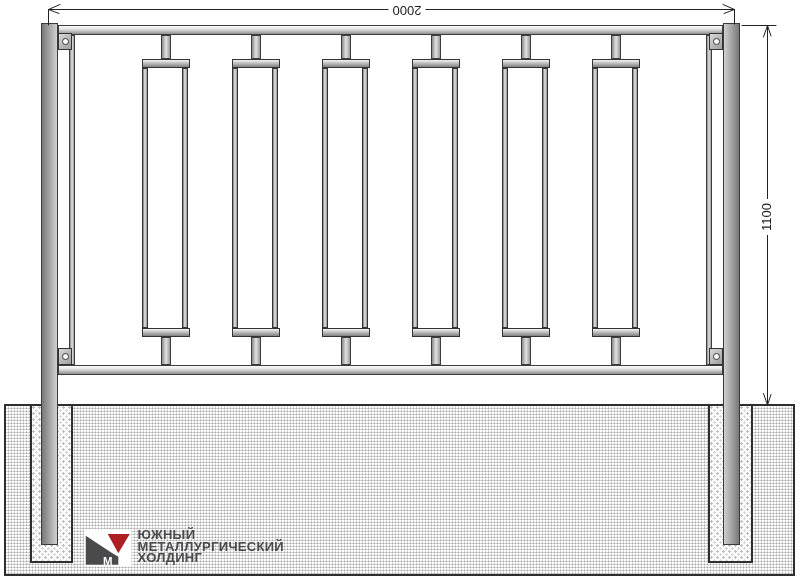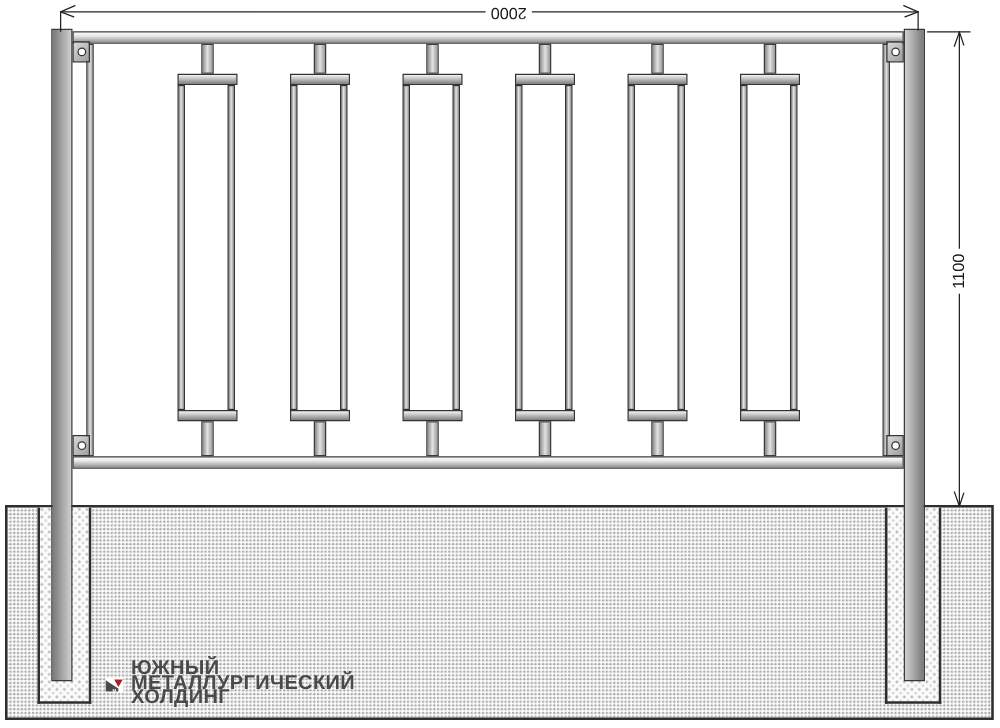--- a/index.html
+++ b/index.html
@@ -62,21 +62,21 @@
     background:linear-gradient(to right,#777,#e4e4e4 45%,#969696);}
   .picket .side-left{left:0;} .picket .side-right{right:2px;}
   
   .dim-svg{left:0;top:0;pointer-events:none;}
   .dim-label{position:absolute;background:#ffffff;color:#1a1a1a;font-size:13px;
     padding:0 4px;white-space:nowrap;line-height:14px;}
   .dim-width{left:407px;top:10px;transform:translate(-50%,-50%) rotate(180deg);}
   .dim-height{left:767px;top:217px;transform:translate(-50%,-50%) rotate(-90deg);}
   
   .logo{left:84px;top:527px;width:200px;height:45px;display:flex;align-items:flex-start;}
-  .logo-text{margin-left:6px;padding-top:2px;font-weight:bold;font-size:16px;
+  .logo-text{margin-left:6px;padding-top:2px;font-weight:bold;font-size:13px;
     line-height:11.5px;letter-spacing:0.3px;color:#4a4a4d;}
 </style>
 </head>
 <body>
 
 <div class="canvas">
 
   <div class="abs ground"></div>
   <div class="abs hole hole-left"></div>
   <div class="abs hole hole-right"></div>

